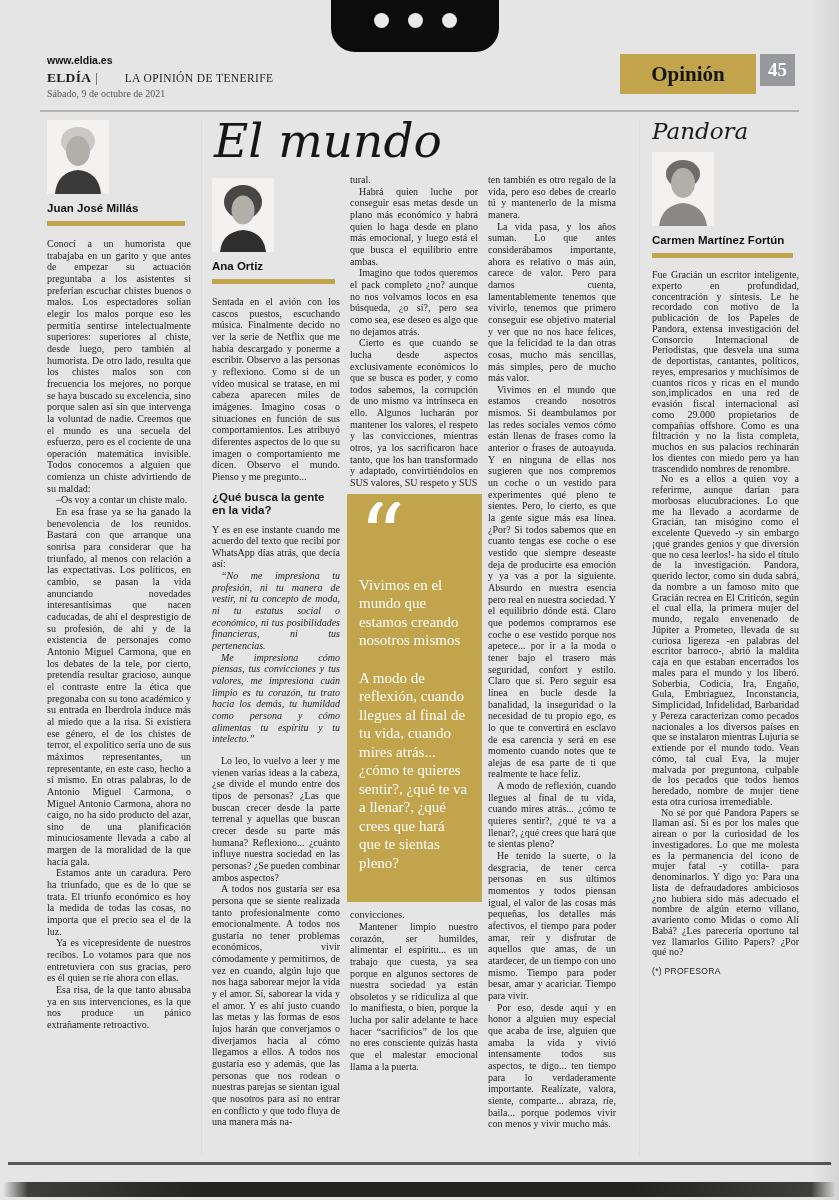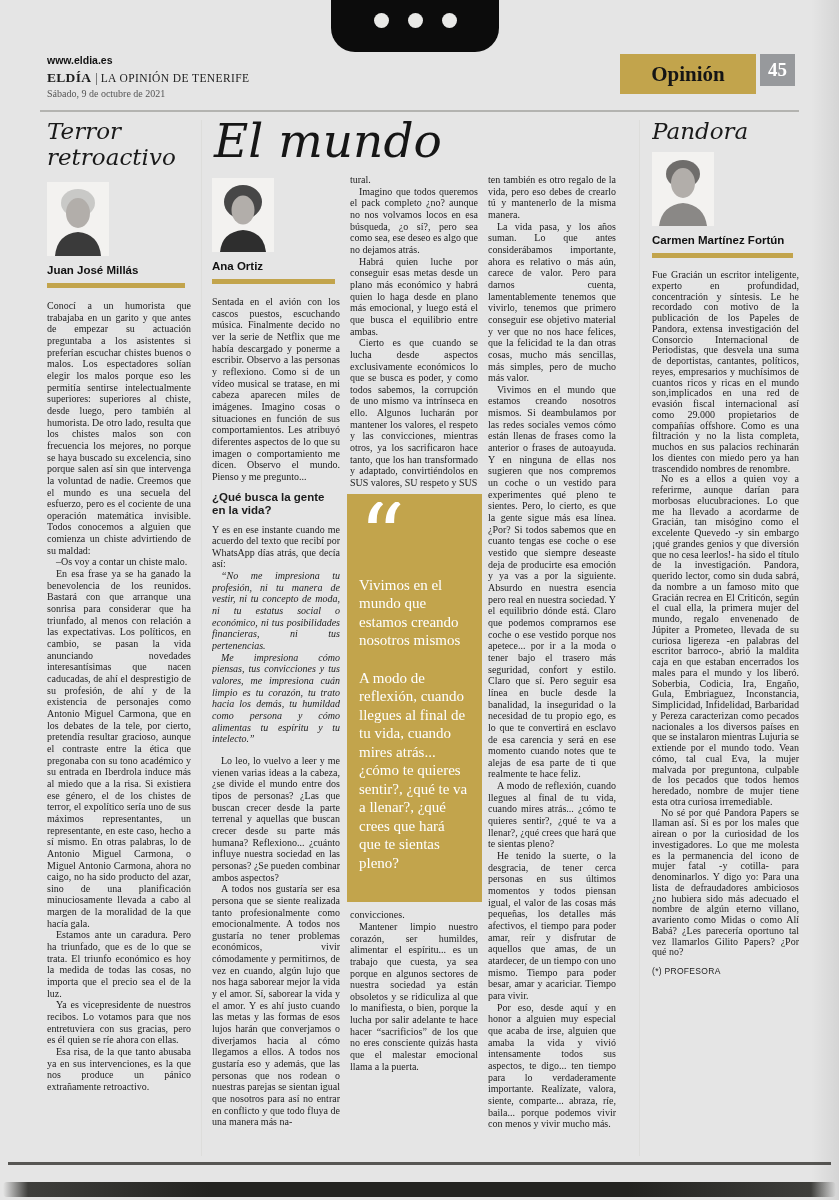--- a/index.html
+++ b/index.html
@@ -20,21 +20,21 @@
   .top-tab{position:absolute;left:331px;top:0;width:168px;height:52px;background:#0c0c0c;
        border-radius:0 0 24px 24px;display:flex;align-items:flex-start;justify-content:center;gap:19px;padding-top:13px;}
   .top-tab .dot{width:15px;height:15px;border-radius:50%;background:#e9e9e7;}
 
   
   header{position:absolute;top:54px;left:47px;right:44px;display:flex;justify-content:space-between;align-items:flex-start;}
   .mast-url{font:bold 10.5px "Liberation Sans",sans-serif;color:#111;}
   .mast-line{margin-top:2px;}
   .mast-main{font:bold 13.5px "Liberation Serif",serif;letter-spacing:.3px;}
   .mast-sep{font:12px "Liberation Serif",serif;margin:0 3px 0 4px;color:#333;}
-  .mast-sec{font:11.5px "Liberation Serif",serif;letter-spacing:.4px;color:#222;}
+  .mast-sec{font:11.5px "Liberation Serif",serif;letter-spacing:.4px;color:#222;margin-left:24px;}
   .mast-date{margin-top:2px;font:10px "Liberation Serif",serif;color:#555;}
   .section-flag{display:flex;gap:4px;}
   .section-box{width:136px;height:40px;background:var(--gold);display:flex;align-items:center;justify-content:center;
        font:bold 21px "Liberation Serif",serif;color:#151515;}
   .page-num{width:35px;height:32px;background:var(--pagenum-bg);display:flex;align-items:center;justify-content:center;
        font:bold 19px "Liberation Serif",serif;color:#fff;}
   .header-rule{position:absolute;top:110px;left:40px;right:40px;height:0;border-top:2px solid var(--rule);}
 
   
   main{position:absolute;top:116px;left:0;right:0;height:1046px;}
@@ -104,21 +104,20 @@
     <div class="section-flag">
       <div class="section-box" data-bind="header.section">Opinión</div>
       <div class="page-num" data-bind="header.page_number">45</div>
     </div>
   </header>
   <div class="header-rule"></div>
 
   <main>
 
     <article class="art-left">
-      <h2 class="art-title" data-bind="articles.left.title">Terror retroactivo</h2>
       <div class="byline">
         <div class="portrait p-millas">
           <svg viewBox="0 0 62 74" aria-hidden="true">
             <rect width="62" height="74" fill="#f3f2f0"></rect>
             <ellipse class="hair" cx="31" cy="21" rx="17" ry="14"></ellipse>
             <ellipse cx="31" cy="31" rx="12" ry="15" fill="#b2aeaa"></ellipse>
             <path class="torso" d="M8 74 Q10 52 31 50 Q52 52 54 74 Z"></path>
           </svg>
         </div>
         <div class="author" data-bind="articles.left.author">Juan José Millás</div>
@@ -158,22 +157,22 @@
               <p class="first">Y es en ese instante cuando me acuerdo del texto que recibí por WhatsApp días atrás, que decía así:</p>
               <p class="qitalic">“No me impresiona tu profesión, ni tu manera de vestir, ni tu concepto de moda, ni tu estatus social o económico, ni tus posibilidades financieras, ni tus pertenencias.</p>
               <p class="qitalic">Me impresiona cómo piensas, tus convicciones y tus valores, me impresiona cuán limpio es tu corazón, tu trato hacia los demás, tu humildad como persona y cómo alimentas tu espíritu y tu intelecto.”</p>
               <p class="gap-top">Lo leo, lo vuelvo a leer y me vienen varias ideas a la cabeza, ¿se divide el mundo entre dos tipos de personas? ¿Las que buscan crecer desde la parte terrenal y aquellas que buscan crecer desde su parte más humana? Reflexiono... ¿cuánto influye nuestra sociedad en las personas? ¿Se pueden combinar ambos aspectos?</p>
               <p>A todos nos gustaría ser esa persona que se siente realizada tanto profesionalmente como emocionalmente. A todos nos gustaría no tener problemas económicos, vivir cómodamente y permitirnos, de vez en cuando, algún lujo que nos haga saborear mejor la vida y el amor. Sí, saborear la vida y el amor. Y es ahí justo cuando las metas y las formas de esos lujos harán que converjamos o diverjamos hacia al cómo llegamos a ellos. A todos nos gustaría eso y además, que las personas que nos rodean o nuestras parejas se sientan igual que nosotros para así no entrar en conflicto y que todo fluya de una manera más na-</p>
             </div>
         </div>
         <div class="col">
           <div data-bind-list="articles.center.col2_top">
               <p class="first">tural.</p>
+              <p>Habrá quien luche por conseguir esas metas desde un plano más económico y habrá quien lo haga desde en plano más emocional, y luego está el que busca el equilibrio entre ambas.</p>
               <p>Imagino que todos queremos el pack completo ¿no? aunque no nos volvamos locos en esa búsqueda, ¿o sí?, pero sea como sea, ese deseo es algo que no dejamos atrás.</p>
-              <p>Habrá quien luche por conseguir esas metas desde un plano más económico y habrá quien lo haga desde en plano más emocional, y luego está el que busca el equilibrio entre ambas.</p>
               <p>Cierto es que cuando se lucha desde aspectos exclusivamente económicos lo que se busca es poder, y como todos sabemos, la corrupción de uno mismo va intrínseca en ello. Algunos lucharán por mantener los valores, el respeto y las convicciones, mientras otros, ya los sacrificaron hace tanto, que los han transformado y adaptado, convirtiéndolos en SUS valores, SU respeto y SUS</p>
             </div>
           <aside class="pullquote">
             <div class="pq-glyph" data-bind="pullquote.quote_glyph">“</div>
             <p class="pq-main" data-bind="pullquote.line1">Vivimos en el mundo que estamos creando nosotros mismos</p>
             <p class="pq-sub" data-bind="pullquote.line2">A modo de reflexión, cuando llegues al final de tu vida, cuando mires atrás... ¿cómo te quieres sentir?, ¿qué te va a llenar?, ¿qué crees que hará que te sientas pleno?</p>
           </aside>
           <div data-bind-list="articles.center.col2_bottom">
               <p class="first">convicciones.</p>
               <p>Mantener limpio nuestro corazón, ser humildes, alimentar el espíritu... es un trabajo que cuesta, ya sea porque en algunos sectores de nuestra sociedad ya están obsoletos y se ridiculiza al que lo manifiesta, o bien, porque la lucha por salir adelante te hace hacer “sacrificios” de los que no eres consciente quizás hasta que el malestar emocional llama a la puerta.</p>

